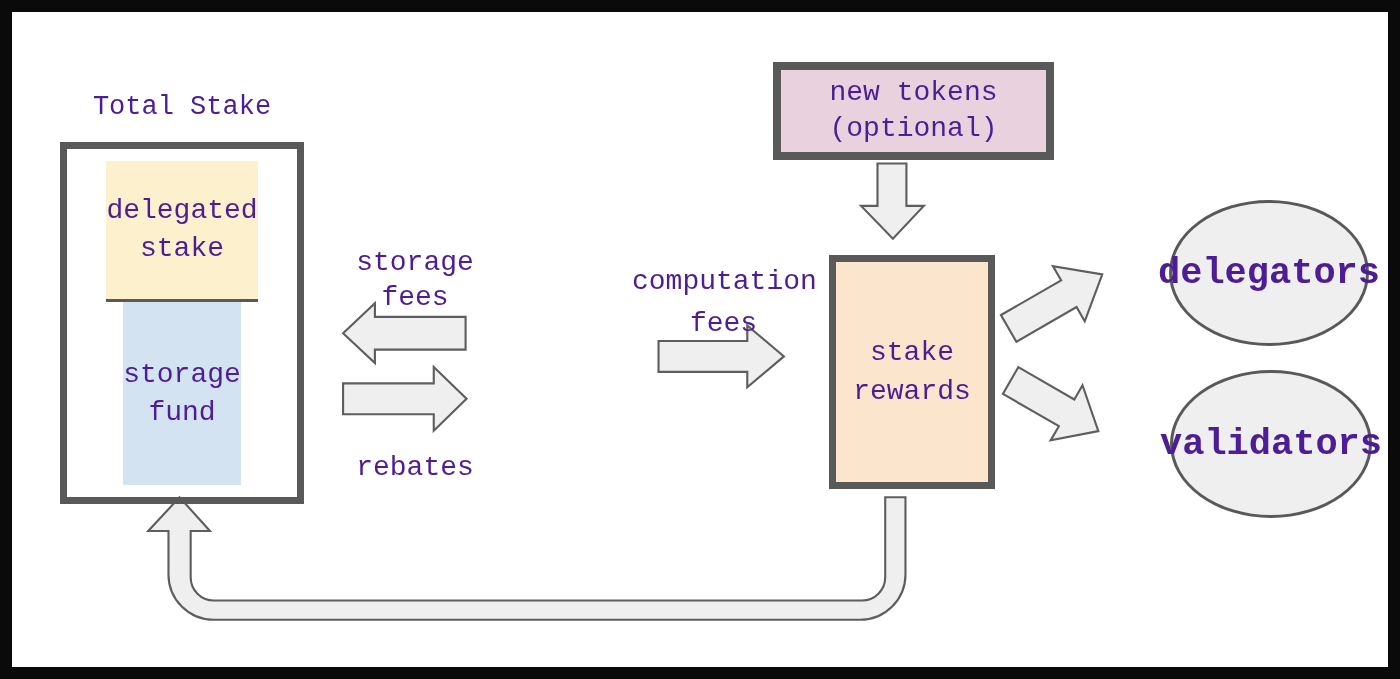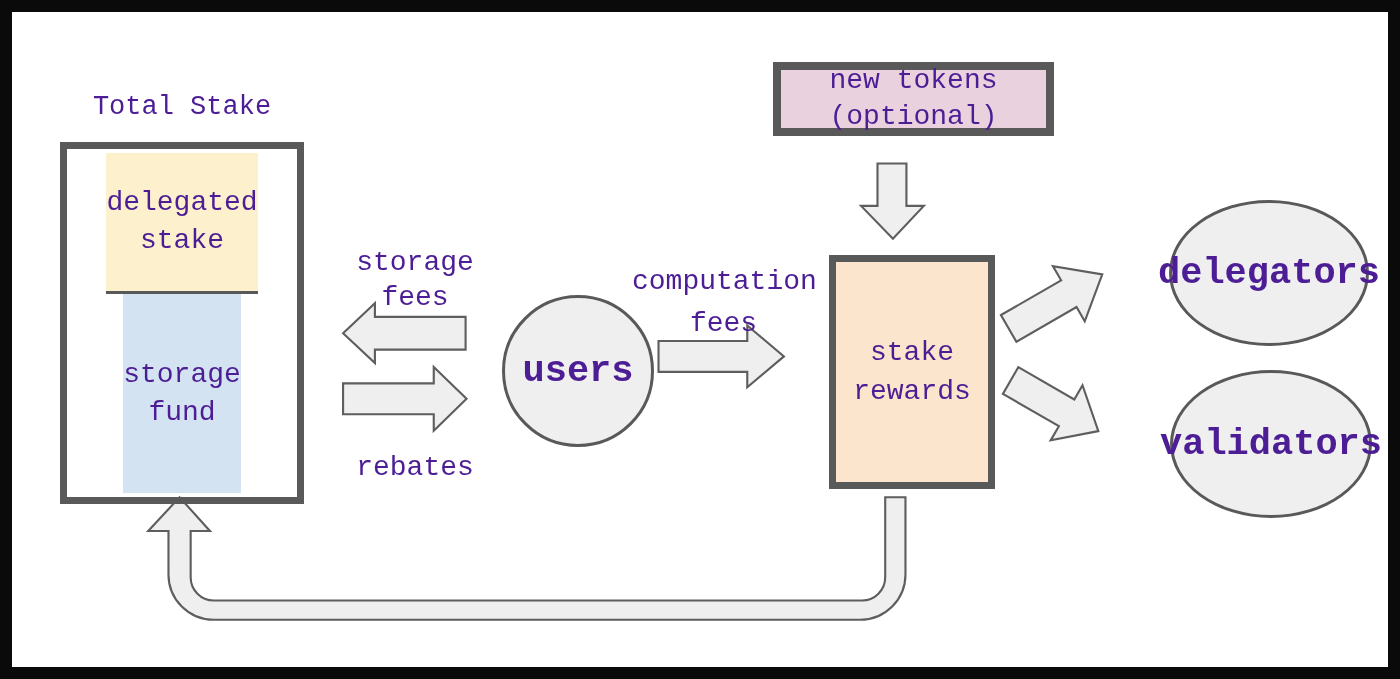--- a/index.html
+++ b/index.html
@@ -11,29 +11,29 @@
   .arrow-layer{position:absolute;left:0;top:0;width:100%;height:100%;}
   .label{position:absolute;text-align:center;white-space:pre-line;}
   .node{
     position:absolute;box-sizing:border-box;display:flex;align-items:center;
     justify-content:center;text-align:center;white-space:pre-line;
   }
   .rect-node{border:7px solid #595959;}
   .ellipse-node{border:3px solid #595959;border-radius:50%;font-weight:bold;font-size:37px;}
 
   #total-stake-label{left:48px;top:80px;width:244px;font-size:27px;}
-  #total-stake-box{left:48px;top:130px;width:244px;height:362px;display:flex;flex-direction:column;padding:4px;}
+  #total-stake-box{left:48px;top:130px;width:244px;height:362px;display:flex;flex-direction:column;padding:12px;}
   .stack-seg{display:flex;align-items:center;justify-content:center;text-align:center;
     white-space:pre-line;font-size:28px;line-height:38px;}
   #delegated-stake-seg{height:141px;border-bottom:3px solid #595959;box-sizing:border-box;}
   #storage-fund-seg{flex:1;}
 
   #users-circle{left:490px;top:283px;width:152px;height:152px;}
   #stake-rewards-box{left:817px;top:243px;width:166px;height:234px;font-size:28px;line-height:39px;}
-  #new-tokens-box{left:761px;top:50px;width:281px;height:74px;border-width:8px;font-size:28px;line-height:36px;}
+  #new-tokens-box{left:761px;top:50px;width:281px;height:98px;border-width:8px;font-size:28px;line-height:36px;}
   #delegators-ellipse{left:1157px;top:188px;width:200px;height:146px;}
   #validators-ellipse{left:1158px;top:358px;width:202px;height:148px;justify-content:center;}
 
   #storage-fees-label{left:312px;top:233px;width:182px;font-size:28px;line-height:35px;}
   #rebates-label{left:312px;top:438px;width:182px;font-size:28px;line-height:35px;}
   #computation-fees-label{left:620px;top:249px;width:183px;font-size:28px;line-height:42px;}
 
   .block-arrow{stroke:#5e5e5e;stroke-width:2.2;stroke-linejoin:miter;}
 </style>
 </head>
@@ -79,23 +79,20 @@
     <div class="stack-seg" id="delegated-stake-seg" style="background-color: rgb(252, 240, 205);">
       <span>delegated
 stake</span>
     </div>
     <div class="stack-seg" id="storage-fund-seg" style="background-color: rgb(212, 227, 242);">
       <span>storage
 fund</span>
     </div>
   </div>
 
-  <div class="node ellipse-node" id="users-circle" style="background-color: rgb(239, 239, 239);">
-    <span>users</span>
-  </div>
 
   <div class="node rect-node" id="new-tokens-box" style="background-color: rgb(233, 210, 221);">
     <span>new tokens
 (optional)</span>
   </div>
 
   <div class="node rect-node" id="stake-rewards-box" style="background-color: rgb(251, 229, 205);">
     <span>stake
 rewards</span>
   </div>

